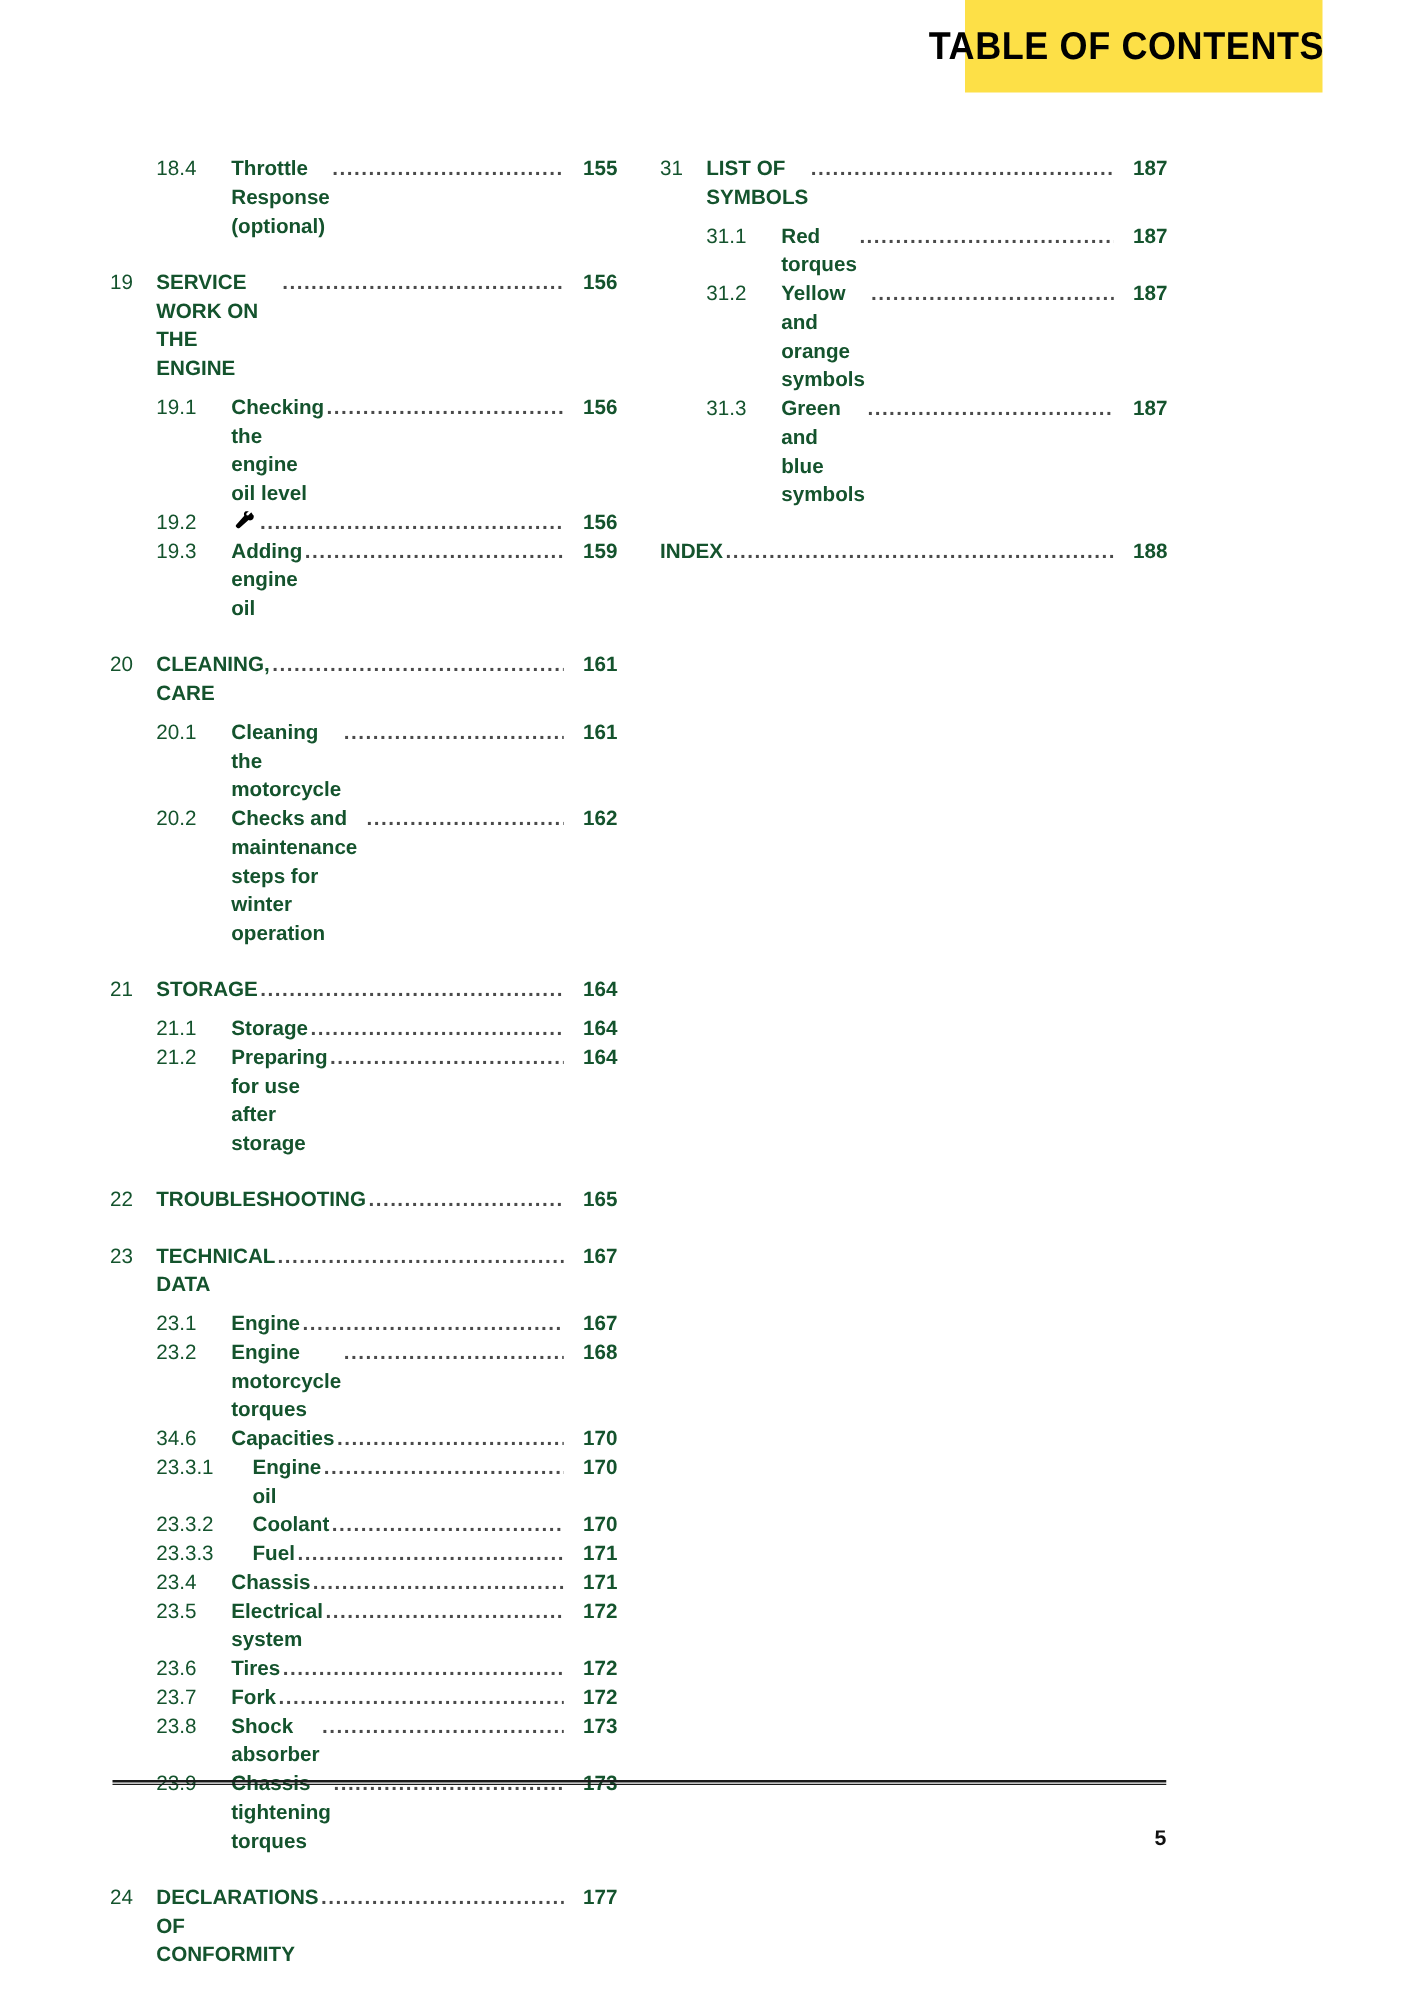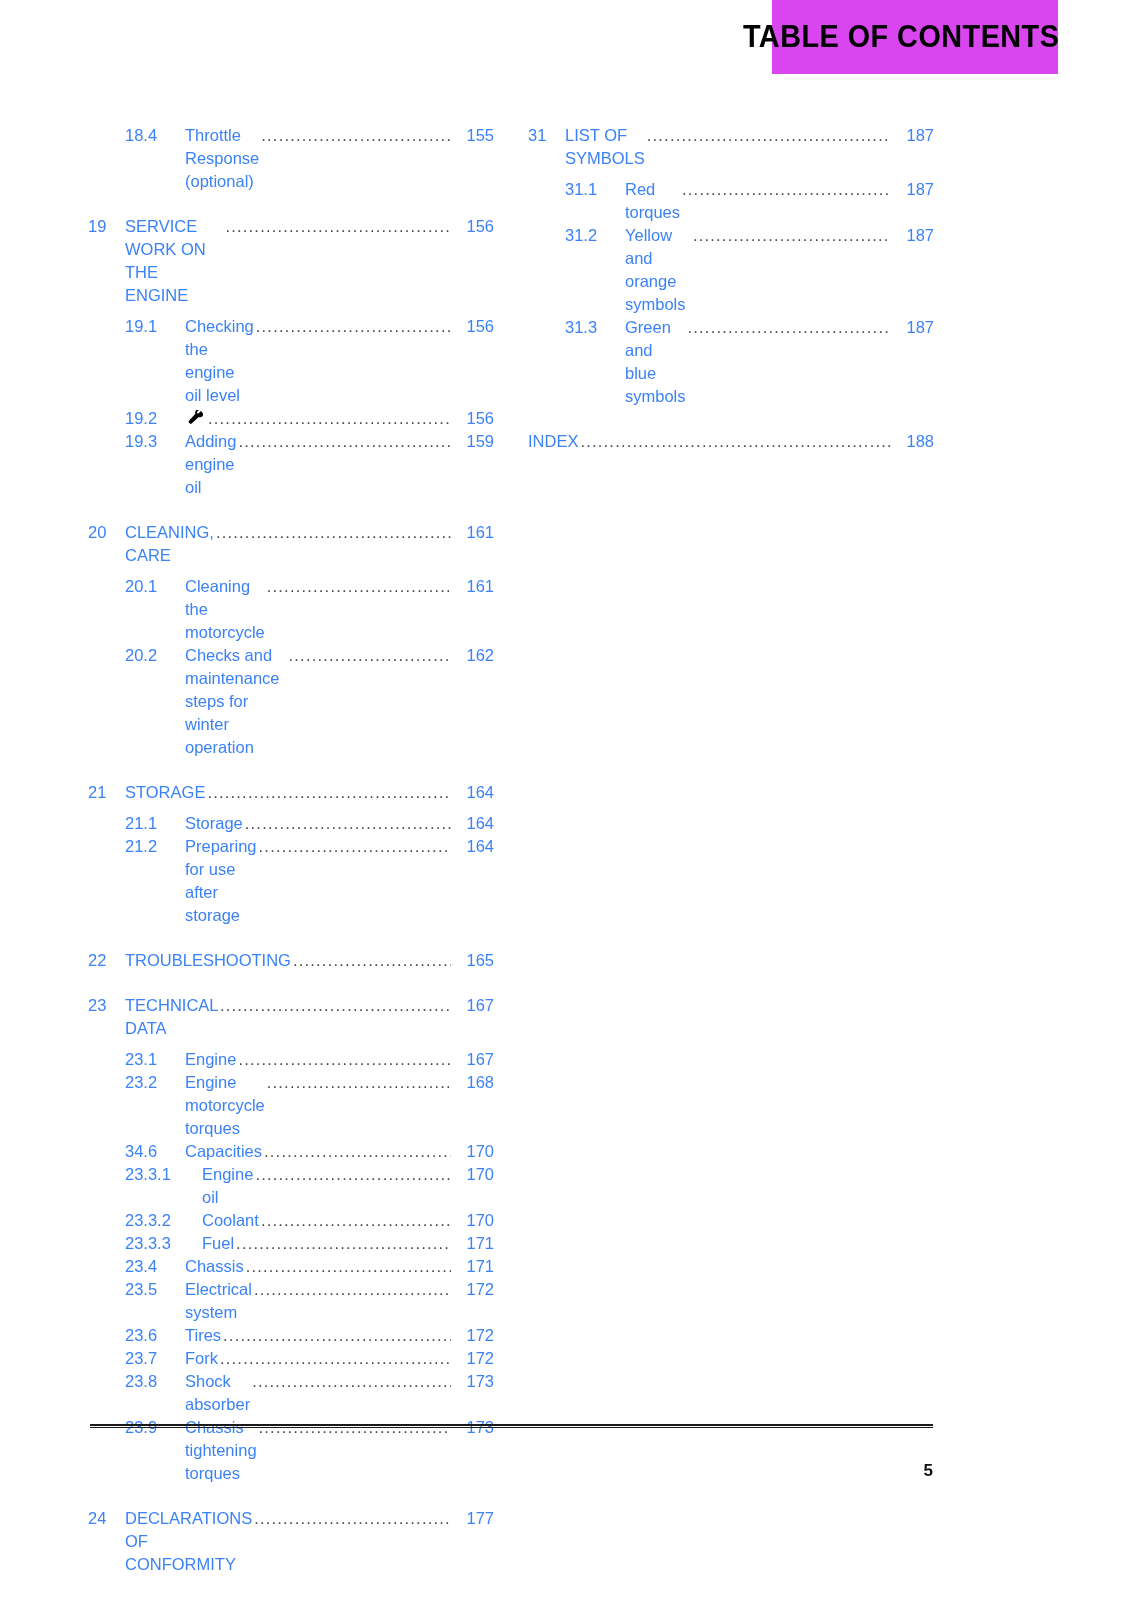--- a/index.html
+++ b/index.html
@@ -16,21 +16,21 @@
     overflow: hidden;
   }
 
   
   .header-band {
     position: absolute;
     left: 772px;
     top: 0;
     width: 286px;
     height: 74px;
-    background: #d946ef;
+    background: #fde047;
     display: flex;
     align-items: center;
     justify-content: center;
     box-sizing: border-box;
     padding-right: 28px;
   }
   .header-title {
     font-family: "Liberation Sans Narrow", "Liberation Sans", sans-serif;
     font-weight: bold;
     font-size: 31px;
@@ -59,21 +59,21 @@
   }
   .col {
     width: 406px;
     flex: 0 0 406px;
   }
   .entry {
     display: flex;
     align-items: flex-start;
     font-size: 16.5px;
     line-height: 23px;
-    color: #3b82f6;
+    color: #14532d;
   }
   .entry.level1 {
     margin-top: 22px;
     margin-bottom: 8px;
   }
   .entry.level1.first {
     margin-top: 0;
   }
   .entry.level2 {
     margin-top: 0;
@@ -101,20 +101,21 @@
   }
   .num.n3 {
     width: 77px;
     margin-left: 37px;
   }
 
   .title-wrap {
     flex: 1 1 auto;
     min-width: 0;
     position: relative;
+    font-weight: bold;
   }
   .leader-row {
     display: flex;
     align-items: baseline;
     width: 100%;
   }
   .ttext {
     flex: 0 1 auto;
     white-space: normal;
   }

